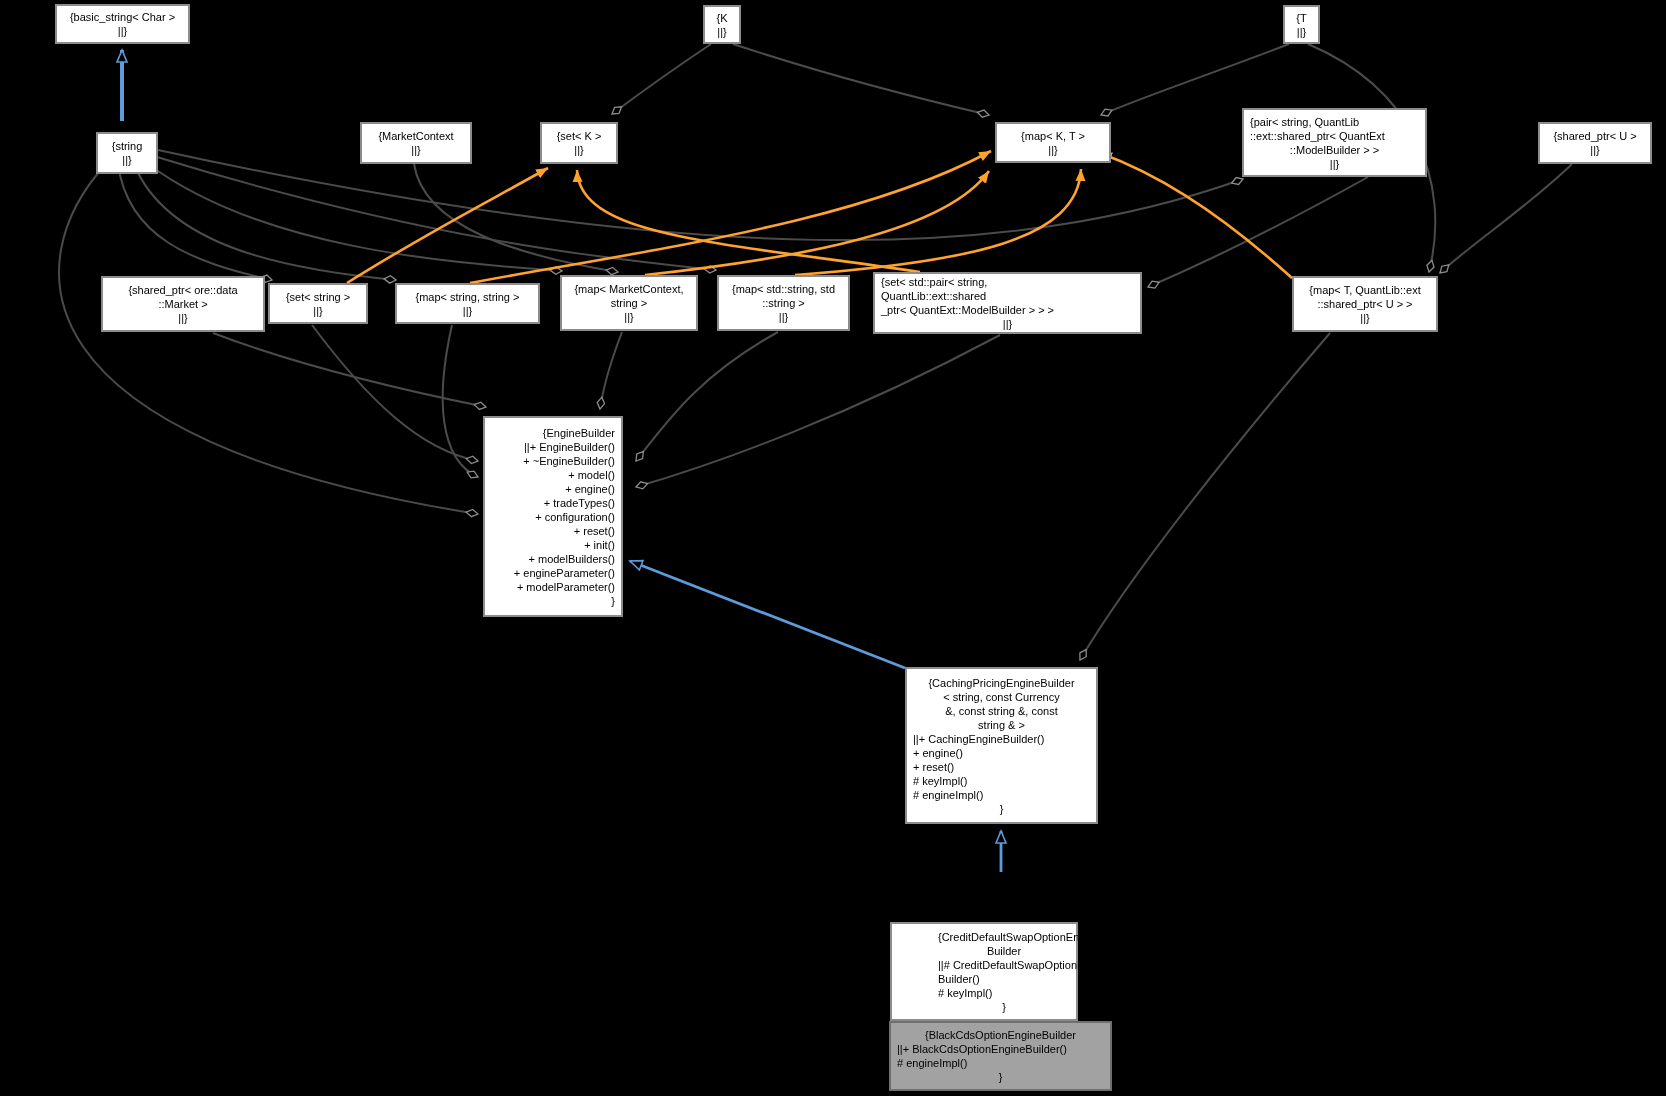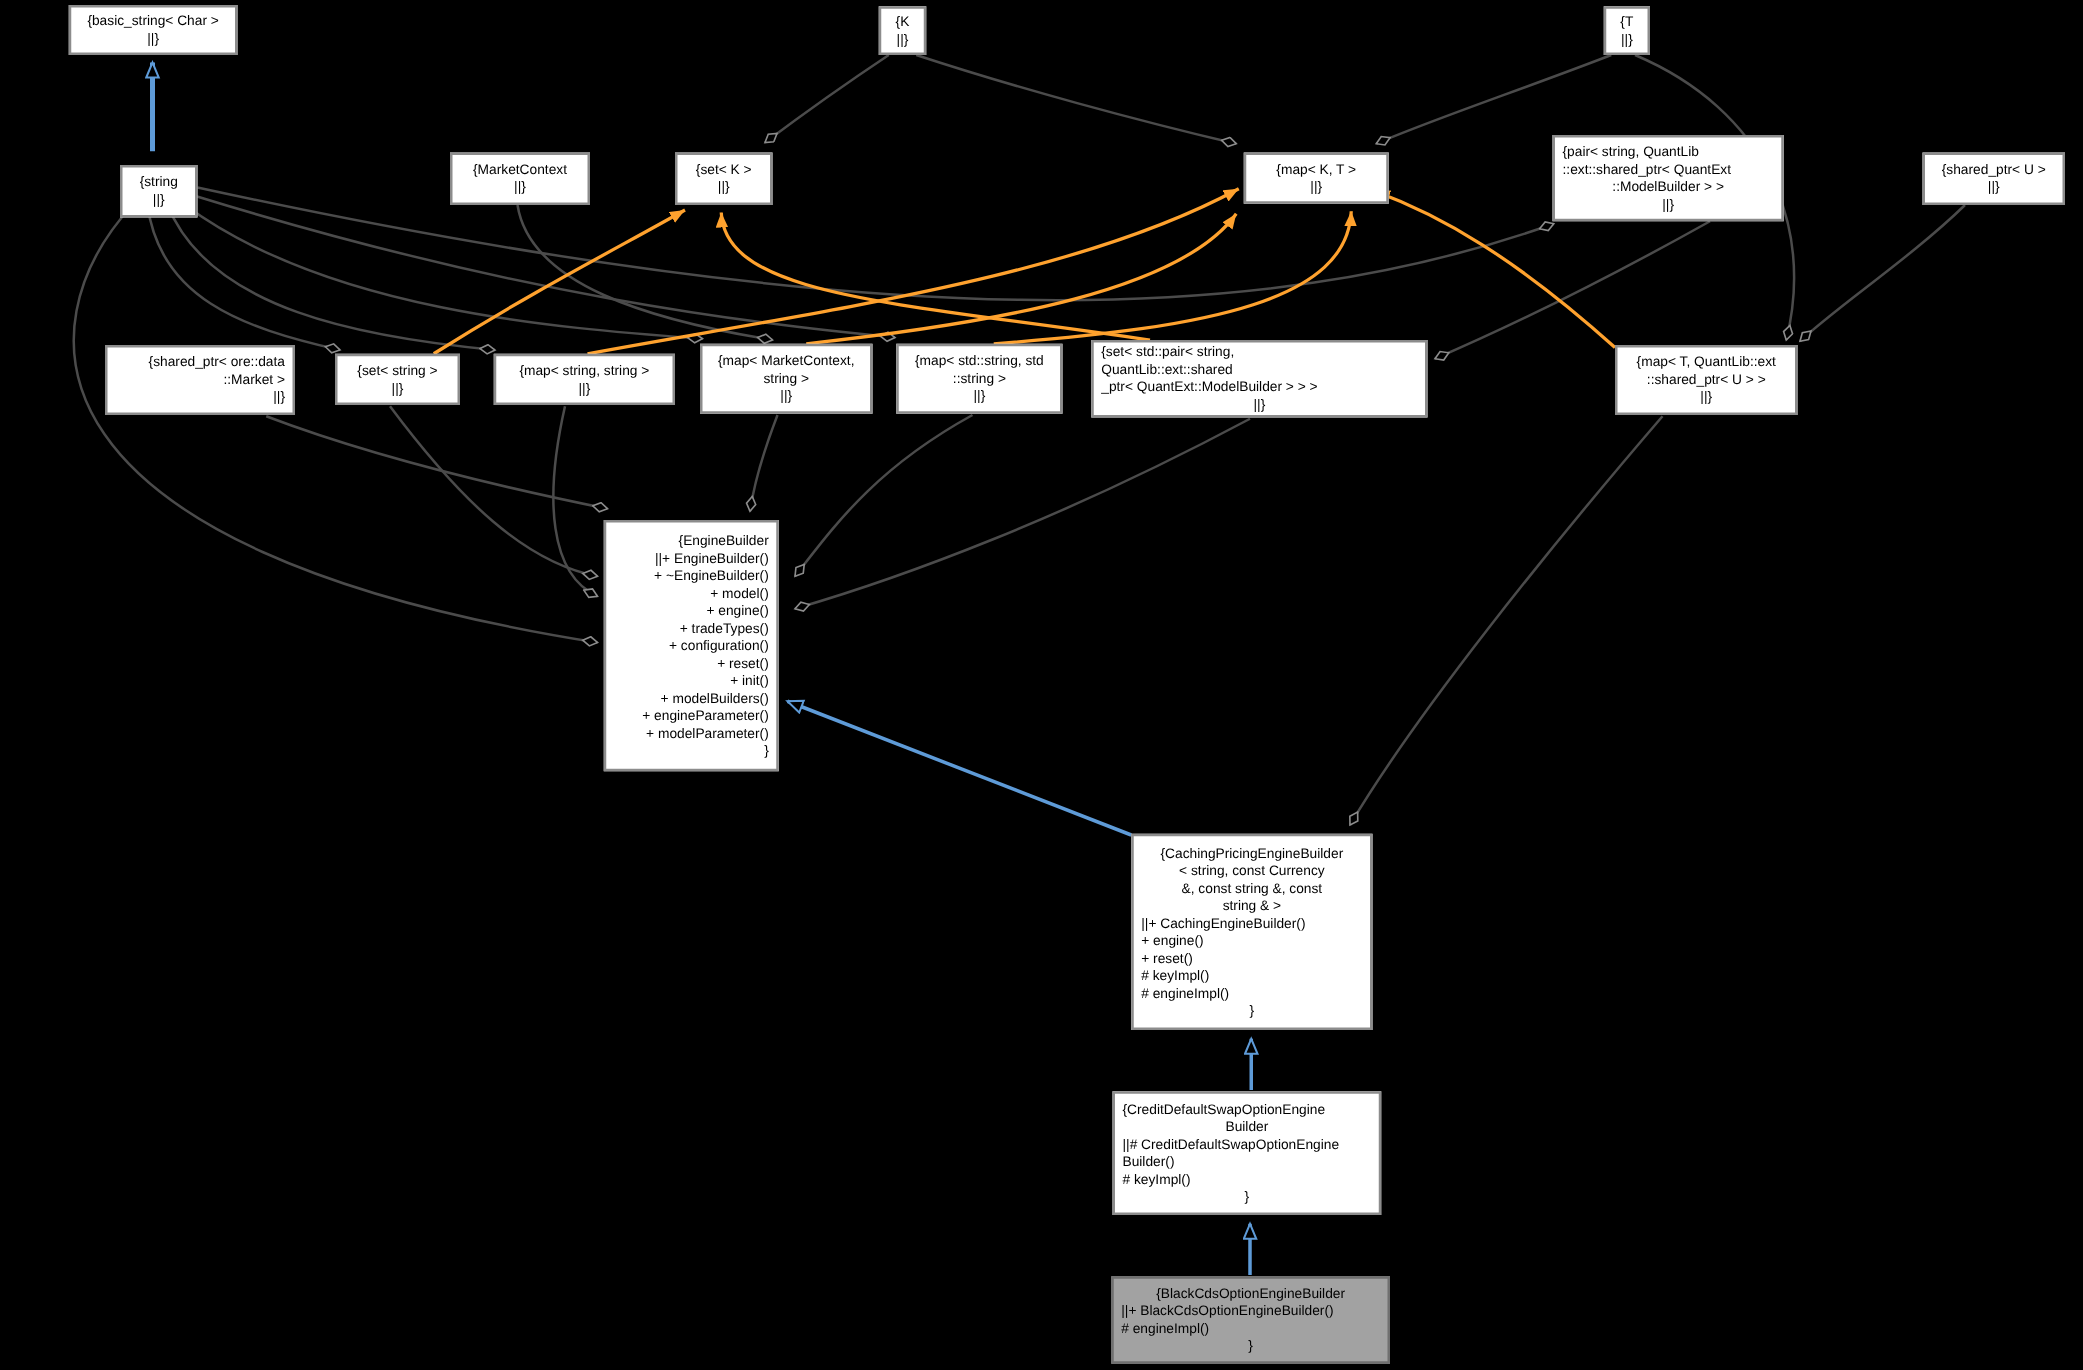--- a/index.html
+++ b/index.html
@@ -95,21 +95,21 @@
       <div class="node" style="left: 1242px; top: 108px; width: 185px; height: 69px;">
         <div class="ln l">{pair&lt; string, QuantLib</div>
         <div class="ln l">::ext::shared_ptr&lt; QuantExt</div>
         <div class="ln c">::ModelBuilder &gt; &gt;</div>
         <div class="ln c">||}</div>
       </div>
       <div class="node" style="left: 1538px; top: 122px; width: 114px; height: 42px;">
         <div class="ln c">{shared_ptr&lt; U &gt;</div>
         <div class="ln c">||}</div>
       </div>
-      <div class="node" style="left: 84px; top: 276px; width: 152px; height: 56px; align-items: flex-end;">
+      <div class="node" style="left: 101px; top: 276px; width: 164px; height: 56px;">
         <div class="ln c">{shared_ptr&lt; ore::data</div>
         <div class="ln c">::Market &gt;</div>
         <div class="ln c">||}</div>
       </div>
       <div class="node" style="left: 268px; top: 283px; width: 100px; height: 41px;">
         <div class="ln c">{set&lt; string &gt;</div>
         <div class="ln c">||}</div>
       </div>
       <div class="node" style="left: 395px; top: 283px; width: 145px; height: 41px;">
         <div class="ln c">{map&lt; string, string &gt;</div>
@@ -156,21 +156,21 @@
         <div class="ln c">&lt; string, const Currency</div>
         <div class="ln c">&amp;, const string &amp;, const</div>
         <div class="ln c">string &amp; &gt;</div>
         <div class="ln l">||+ CachingEngineBuilder()</div>
         <div class="ln l">+ engine()</div>
         <div class="ln l">+ reset()</div>
         <div class="ln l"># keyImpl()</div>
         <div class="ln l"># engineImpl()</div>
         <div class="ln c">}</div>
       </div>
-      <div class="node" style="left: 890px; top: 873px; width: 215px; height: 99px;">
+      <div class="node" style="left: 890px; top: 922px; width: 188px; height: 99px; padding-left: 40px;">
         <div class="ln l">{CreditDefaultSwapOptionEngine</div>
         <div class="ln c">Builder</div>
         <div class="ln l">||# CreditDefaultSwapOptionEngine</div>
         <div class="ln l">Builder()</div>
         <div class="ln l"># keyImpl()</div>
         <div class="ln c">}</div>
       </div>
       <div class="node highlight" style="left: 889px; top: 1021px; width: 223px; height: 70px;">
         <div class="ln c">{BlackCdsOptionEngineBuilder</div>
         <div class="ln l">||+ BlackCdsOptionEngineBuilder()</div>

